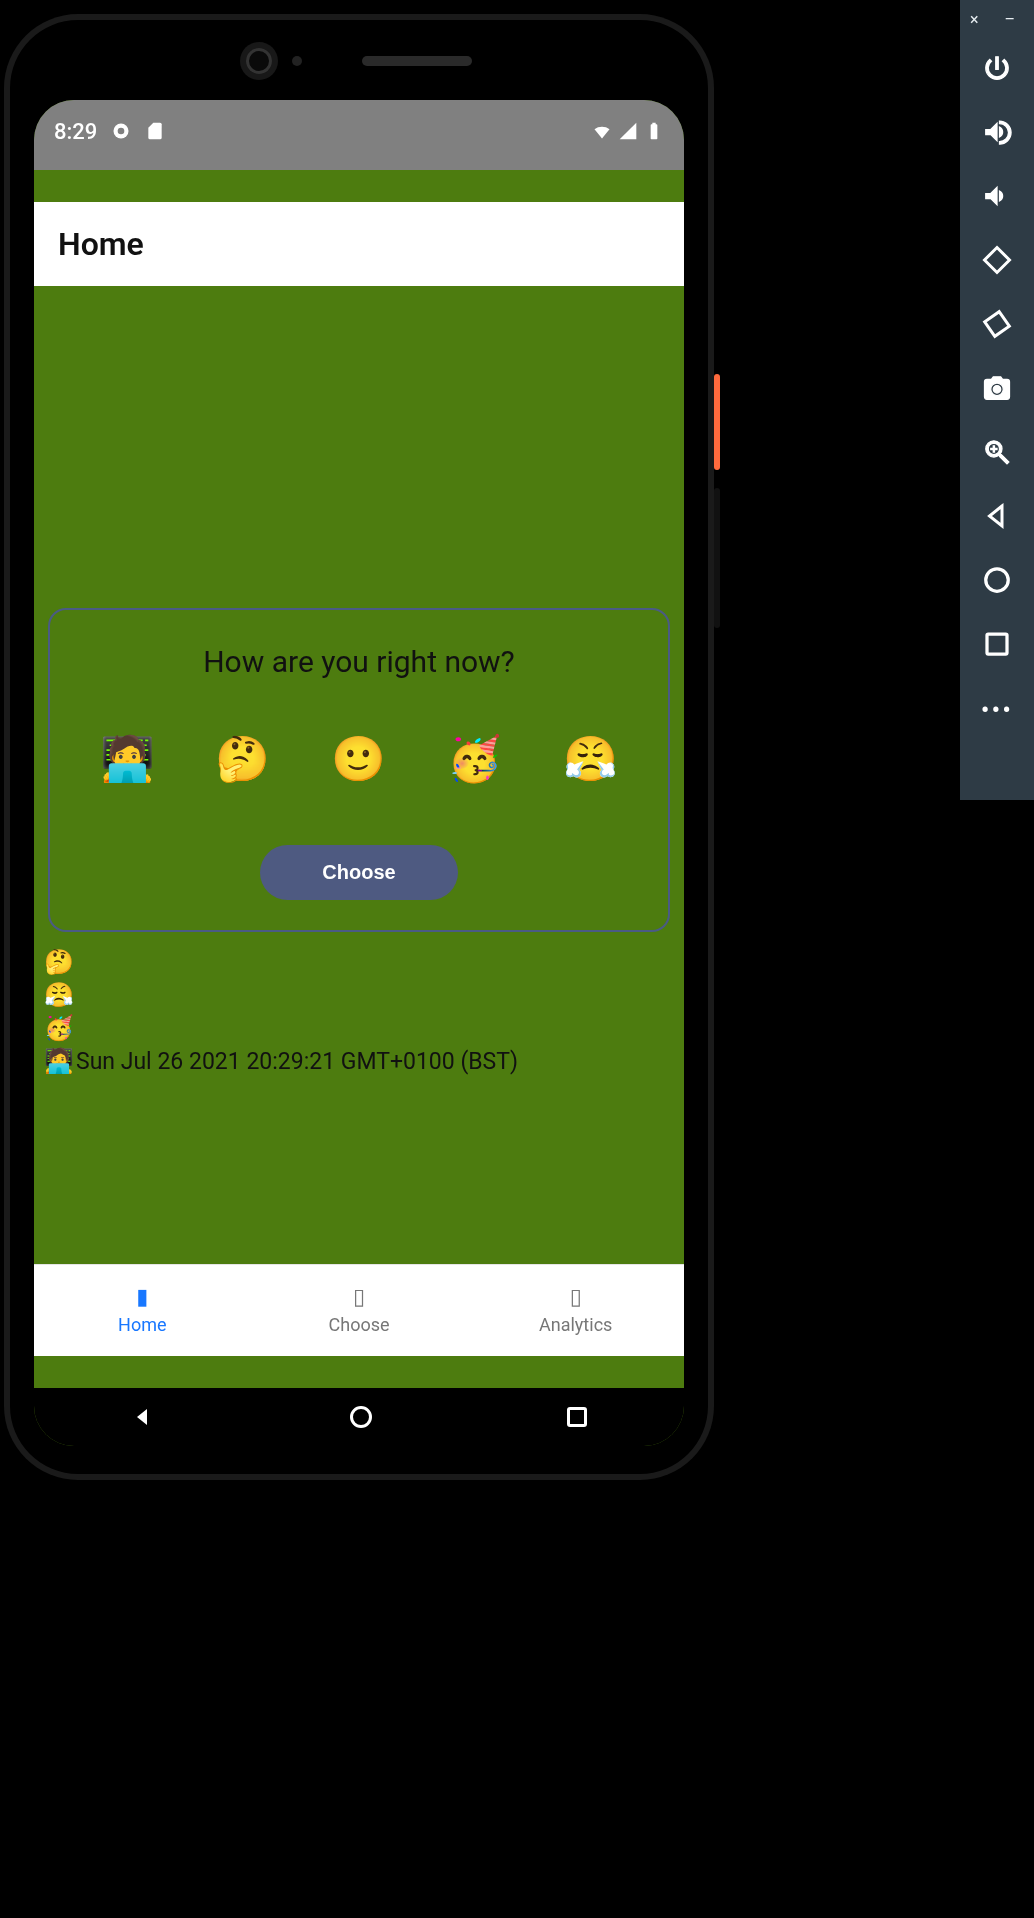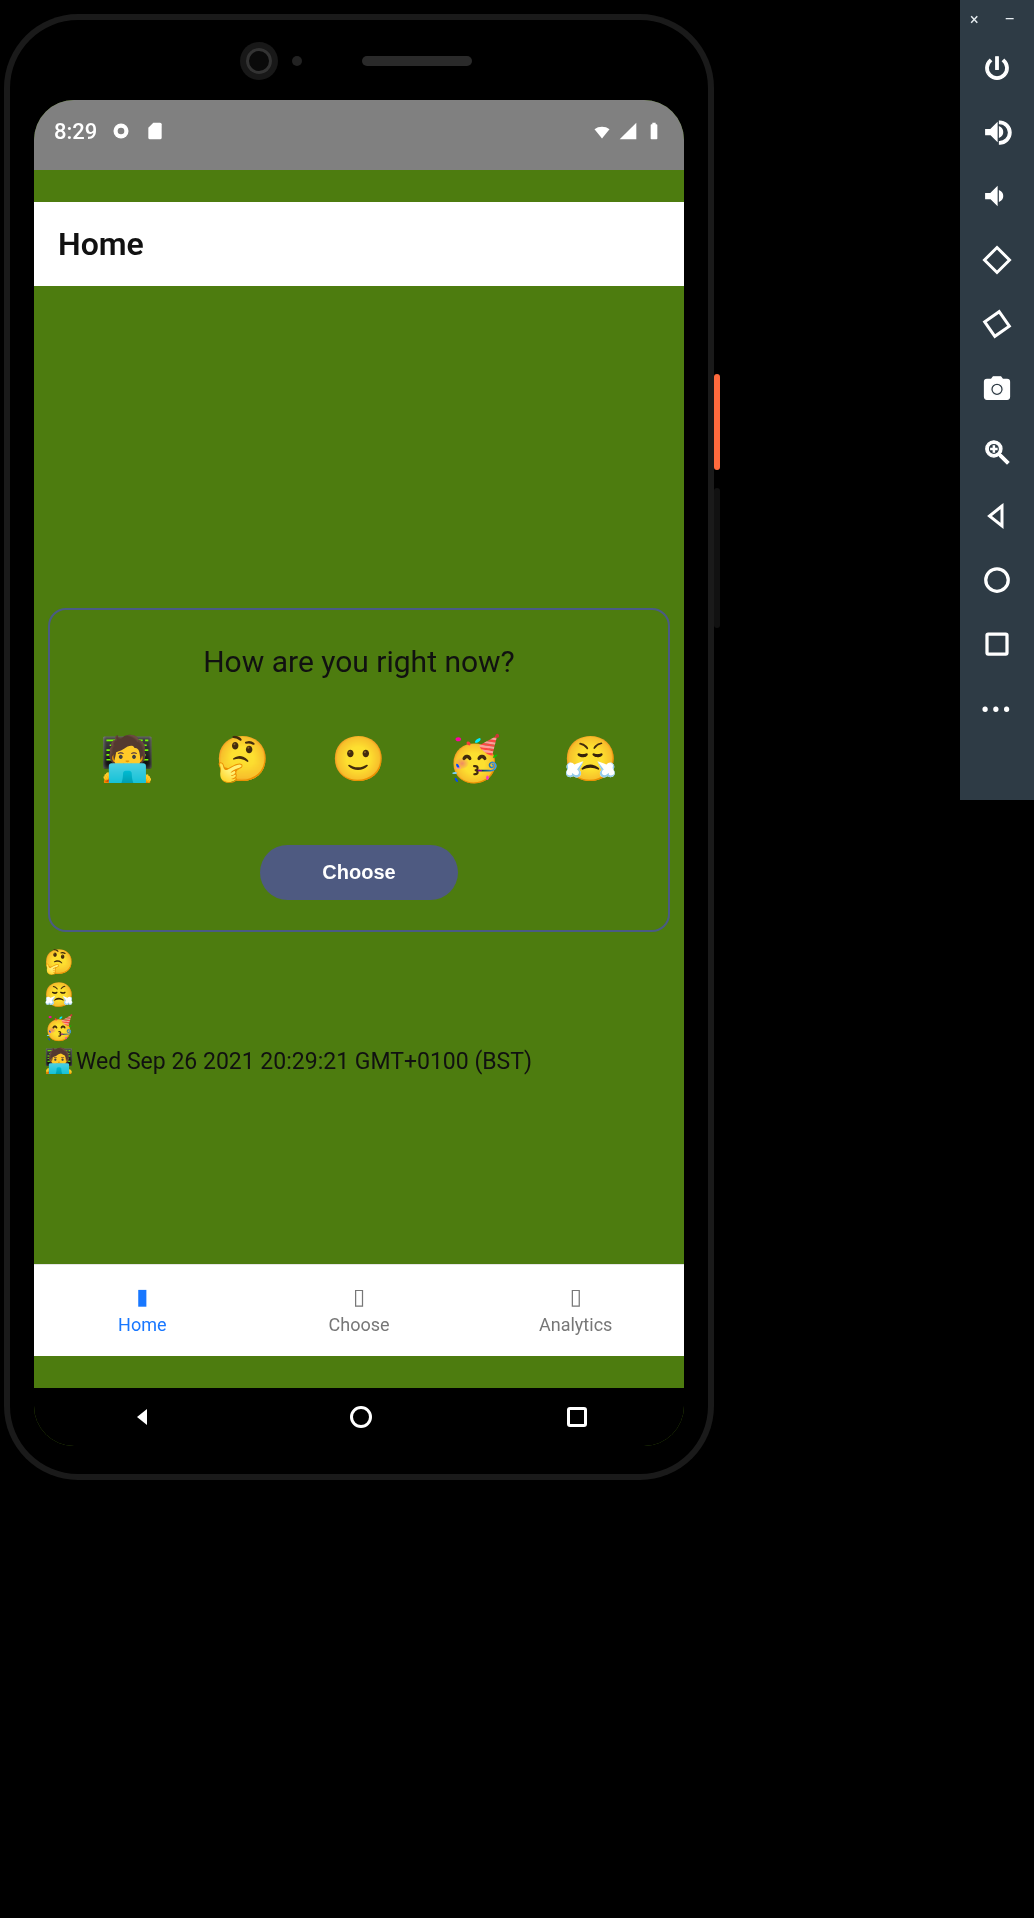--- a/index.html
+++ b/index.html
@@ -165,21 +165,21 @@
               <span class="e">🤔</span>
             </div>
             <div class="row">
               <span class="e">😤</span>
             </div>
             <div class="row">
               <span class="e">🥳</span>
             </div>
             <div class="row">
               <span class="e">🧑‍💻</span>
-              <span>Wed Sep 26 2021 20:29:21 GMT+0100 (BST)</span>
+              <span>Sun Jul 26 2021 20:29:21 GMT+0100 (BST)</span>
             </div>
           </div>
         </div>
 
         <div class="tabs">
           <div class="tab active">
             <span class="glyph">▮</span>
             <span>Home</span>
           </div>
           <div class="tab">

